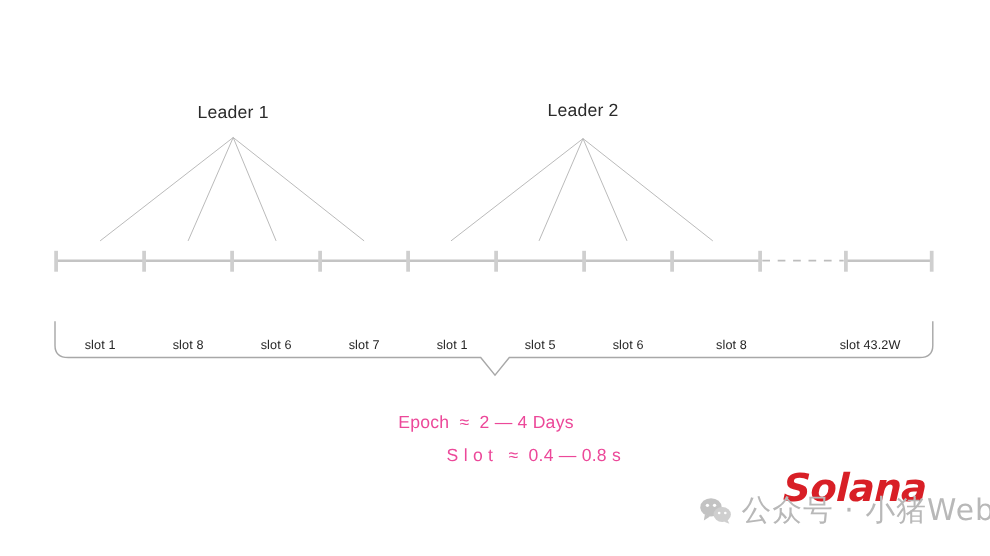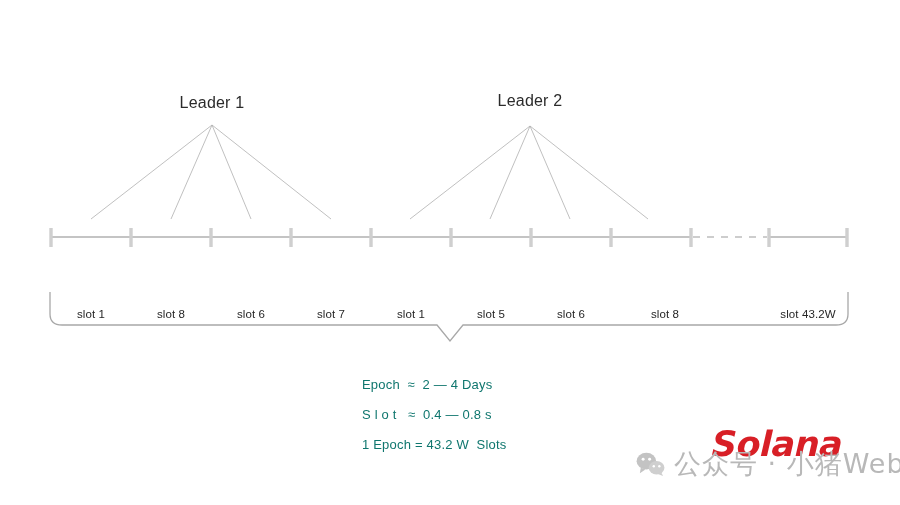--- a/index.html
+++ b/index.html
@@ -53,28 +53,29 @@
   }
 
   
   #formula-block {
     position: absolute;
     left: 362px;
     top: 370px;
     width: 230px;
   }
   .formula-line {
-    font-size: 13px;
-    color: #0f766e;
+    font-size: 16px;
+    color: #ec4899;
     line-height: 30px;
     white-space: pre;
     letter-spacing: 0.2px;
   }
   .formula-line.spaced-label {
     letter-spacing: 0.2px;
+    margin-left: 44px;
   }
 
   
   #solana-logo {
     position: absolute;
     left: 712px;
     top: 424px;
     font-family: "DejaVu Sans", sans-serif;
     font-size: 35px;
     font-weight: 700;
@@ -162,26 +163,25 @@
   <div class="leader-label" id="leader-2-label">Leader 2</div>
 
   <div class="slot-label" style="left:91px">slot 1</div>
   <div class="slot-label" style="left:171px">slot 8</div>
   <div class="slot-label" style="left:251px">slot 6</div>
   <div class="slot-label" style="left:331px">slot 7</div>
   <div class="slot-label" style="left:411px">slot 1</div>
   <div class="slot-label" style="left:491px">slot 5</div>
   <div class="slot-label" style="left:571px">slot 6</div>
   <div class="slot-label" style="left:665px">slot 8</div>
-  <div class="slot-label" style="left:808px">slot 43.2W</div>
+  <div class="slot-label" style="left:791px">slot 43.2W</div>
 
   <div id="formula-block">
     <div class="formula-line">Epoch  ≈  2 — 4 Days</div>
     <div class="formula-line spaced-label">S l o t   ≈  0.4 — 0.8 s</div>
-    <div class="formula-line">1 Epoch = 43.2 W  Slots</div>
   </div>
 
   <div id="solana-logo">Solana</div>
 
   <div id="watermark">
     <svg id="wechat-icon" viewBox="0 0 32 28">
       <ellipse cx="11" cy="11" rx="10.5" ry="9" fill="#c3c3c3"></ellipse>
       <polygon points="5,18 4,24 10,20" fill="#c3c3c3"></polygon>
       <circle cx="7.5" cy="9" r="1.6" fill="#ffffff"></circle>
       <circle cx="14.5" cy="9" r="1.6" fill="#ffffff"></circle>

